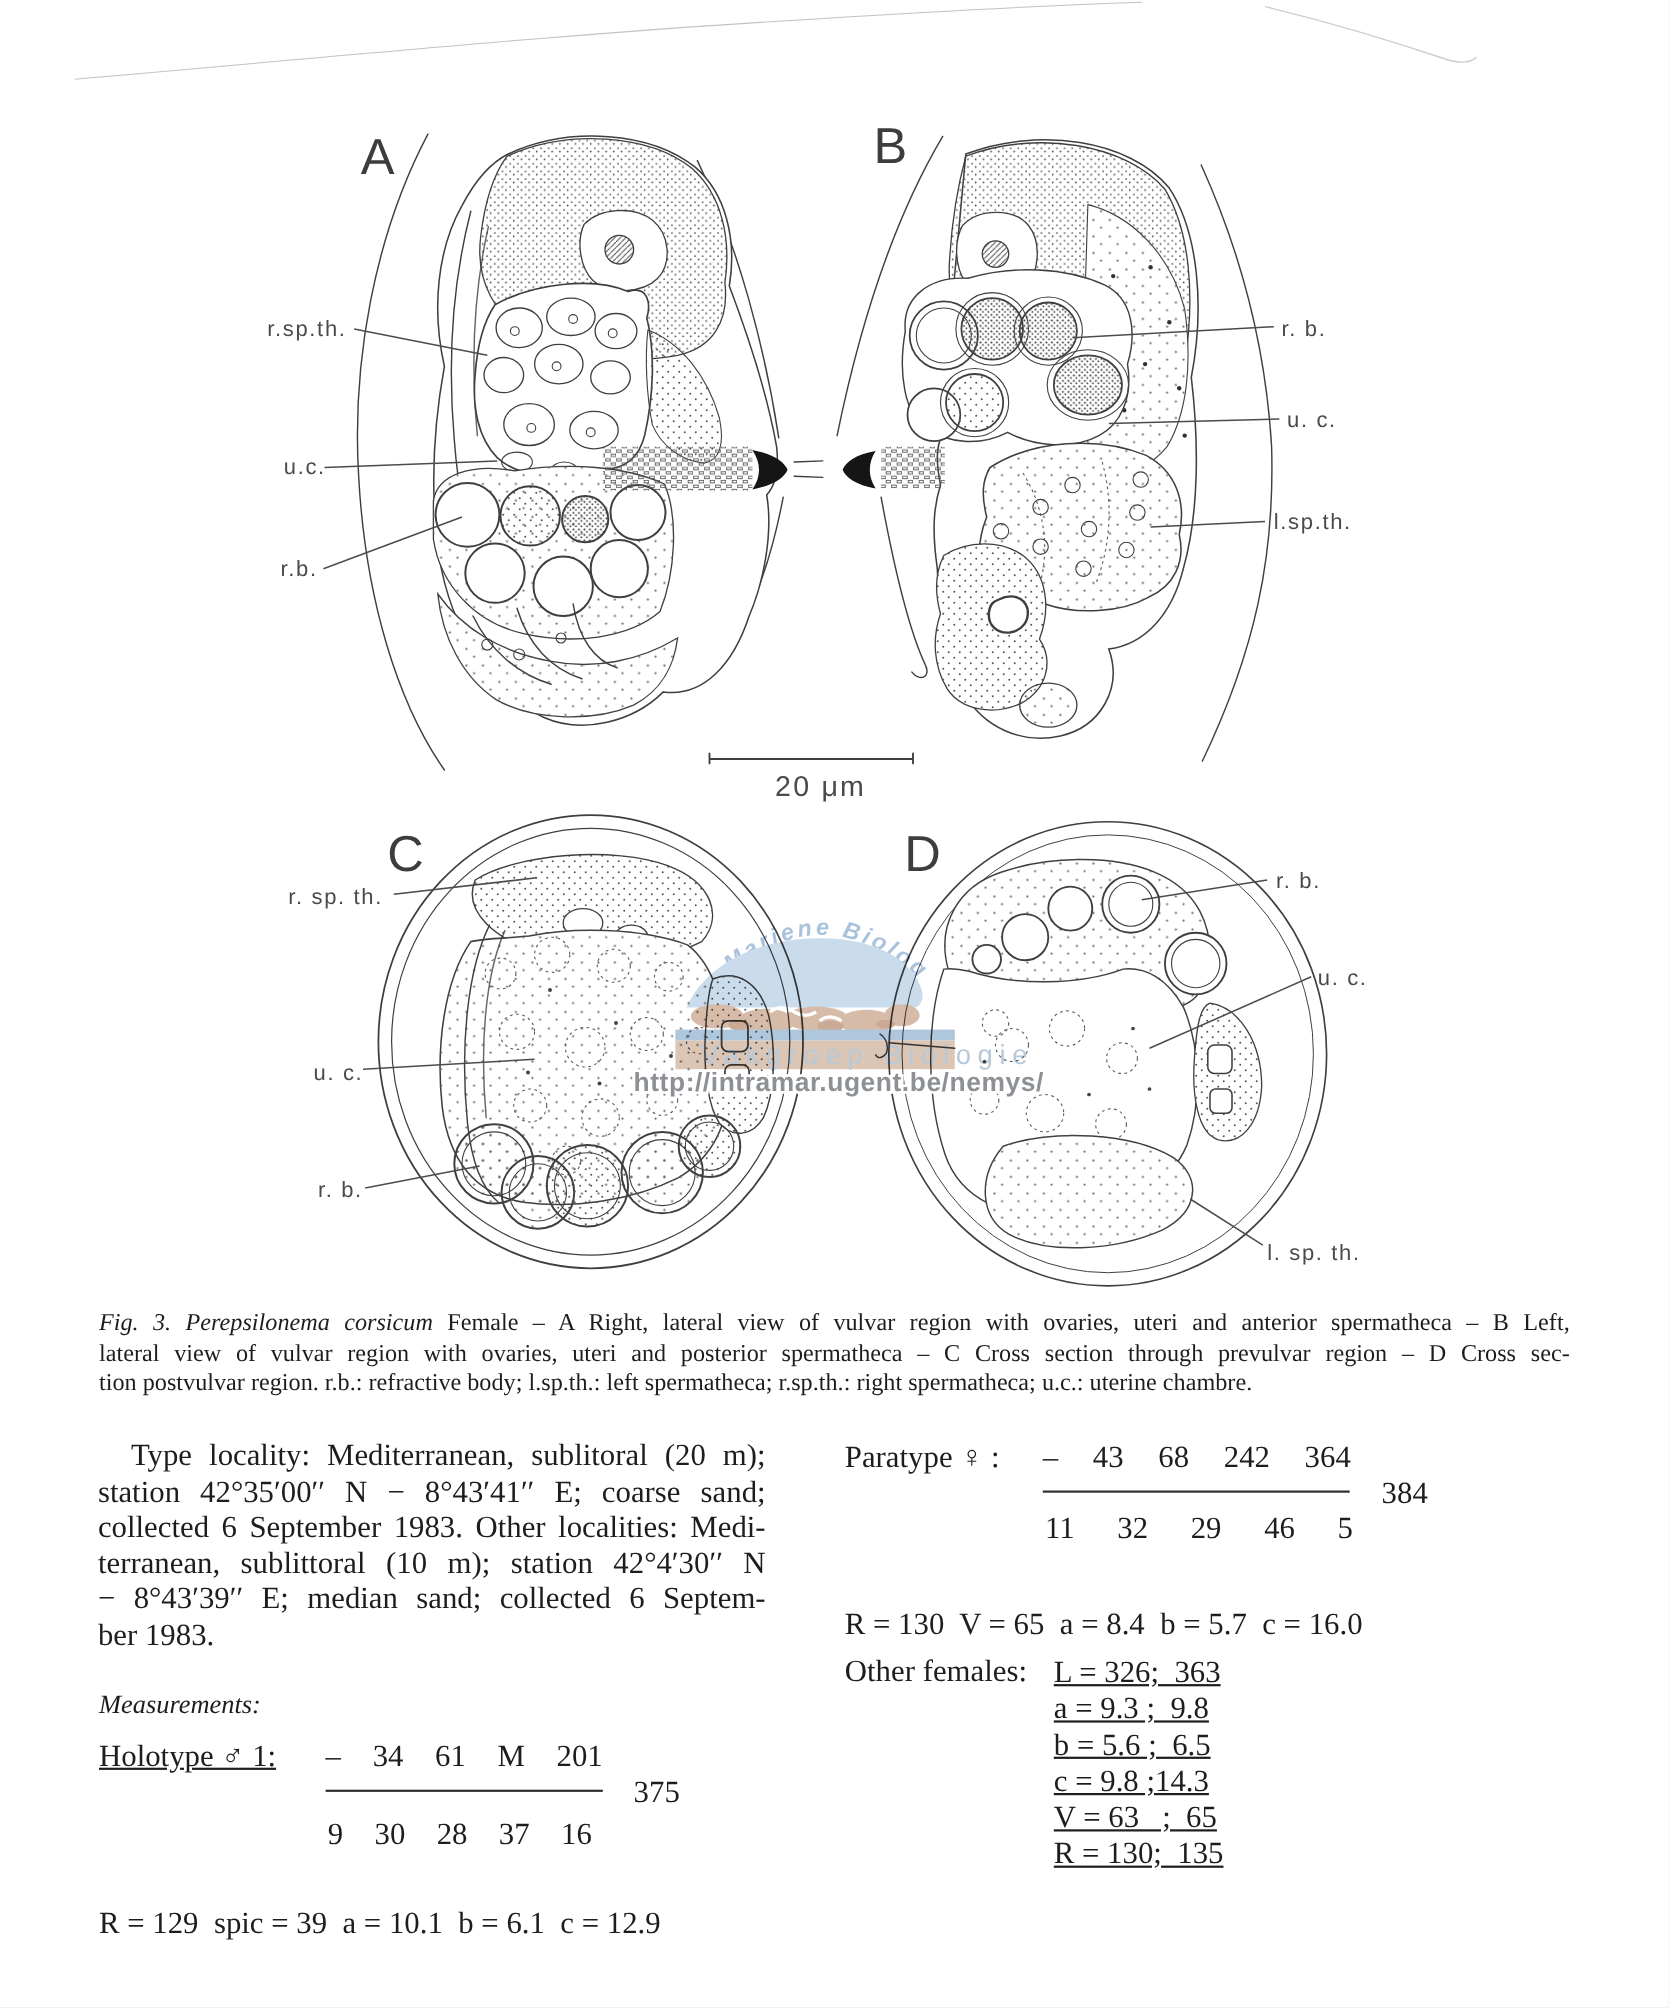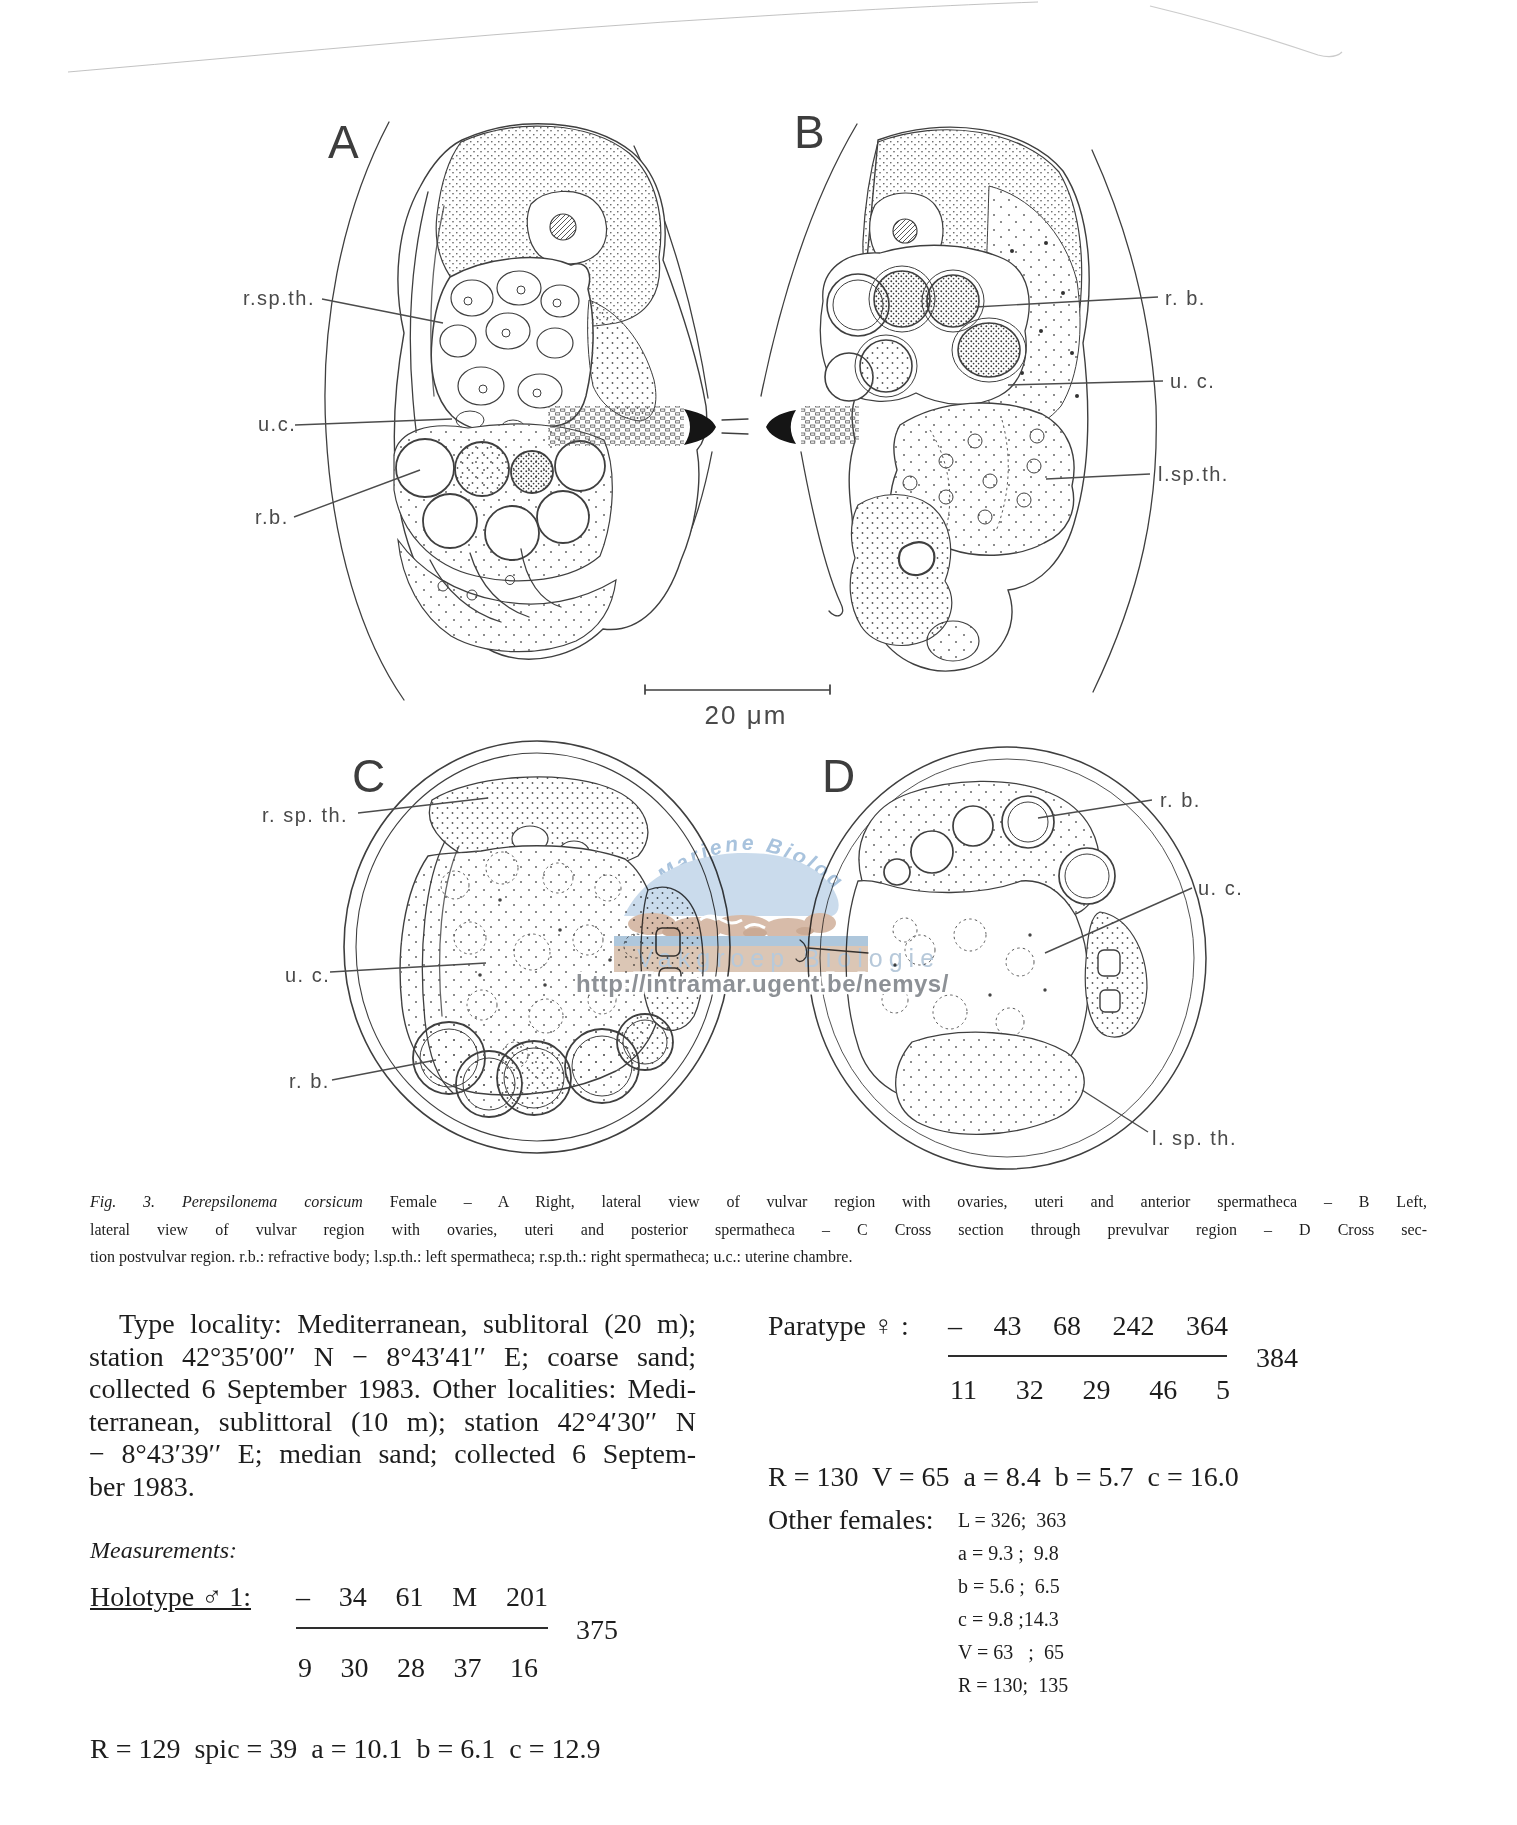--- a/index.html
+++ b/index.html
@@ -17,31 +17,31 @@
   .ring { fill:none; stroke:#3f3f3f; stroke-width:1; }
   .dotc { fill:none; stroke:#5a5a5a; stroke-width:1; stroke-dasharray:2.5 3.2; }
   .leader { fill:none; stroke:#4c4c4c; stroke-width:1.4; }
   .anno { font:20px "Liberation Sans", sans-serif; fill:#4a4a4a; letter-spacing:1.5px; }
   .panel-letter { font:46px "Liberation Sans", sans-serif; fill:#3d3d3d; }
   .scale-text { font:26px "Liberation Sans", sans-serif; fill:#4a4a4a; letter-spacing:2px; }
   .wm-arc  { font:italic bold 21px "Liberation Sans", sans-serif; letter-spacing:3px; }
   .wm-band { font:25px "Liberation Sans", sans-serif; letter-spacing:6px; }
   .wm-url  { font:bold 24px "Liberation Sans", sans-serif; letter-spacing:0.5px; paint-order:stroke; }
   
-  .caption { font-size:16px; line-height:27.6px; width:1337px; }
+  .caption { font-size:22px; line-height:27.6px; width:1337px; }
   .caption .it { font-style:italic; }
   .cap-just { text-align:justify; text-align-last:justify; }
   .body-lines { font-size:28px; line-height:32.6px; width:607px; }
   .jl { text-align:justify; text-align-last:justify; }
   .indent { text-indent:30px; }
   .mhead { font-style:italic; font-size:24px; }
   .mtext { font-size:28px; white-space:pre; }
   .numrow { display:flex; justify-content:space-between; font-size:28px; }
   .frac-rule { height:2px; background:#2e2e2e; }
-  .of-lines div { font-size:20px; line-height:33px; white-space:pre; }
+  .of-lines div { font-size:28px; line-height:33px; white-space:pre;text-decoration:underline; }
 </style>
 </head>
 <body>
 
 <div class="page">
 
 <svg width="1517" height="1182" viewBox="0 0 1517 1182">
   <defs>
     <pattern id="st1" width="7" height="7" patternUnits="userSpaceOnUse">
       <circle cx="1.8" cy="1.8" r="0.8" fill="#4c4c4c"></circle>

